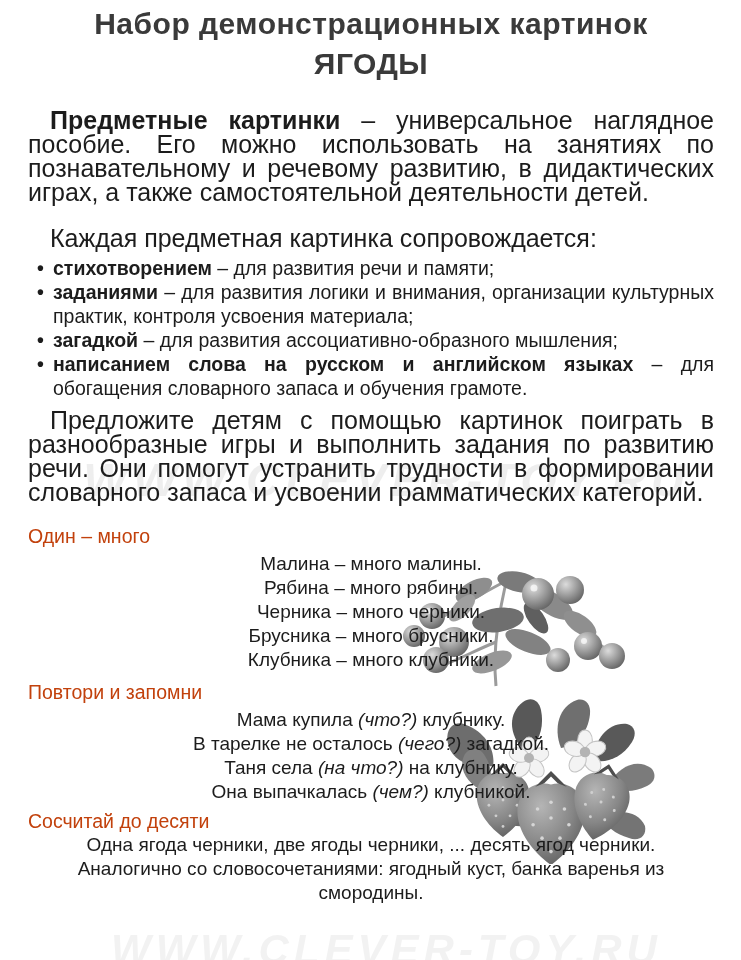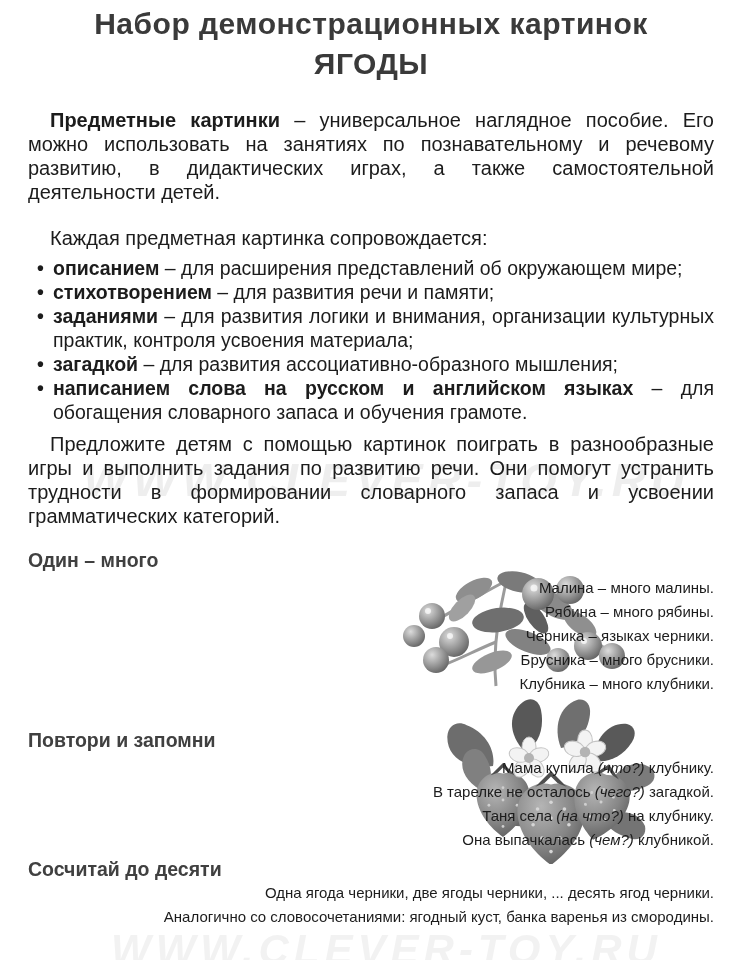--- a/index.html
+++ b/index.html
@@ -13,42 +13,42 @@
   }
   .content{position:relative;z-index:2;padding:0 27px 0 28px;}
   h1{
     margin:4px;
     text-align:center;
     font-size:30px;line-height:40px;
     color:#3a3a3a;font-weight:bold;letter-spacing:0.5px;
   }
   h1 span{display:block;}
   .para{
-    margin:0;font-size:20px;line-height:24px;text-align:justify;
+    margin:0;font-size:25px;line-height:24px;text-align:justify;
   }
   .indent{text-indent:22px;}
   .mt-intro{margin-top:24px;}
   .mt-head{margin-top:22px;}
   .bullets{
     margin:6px 0 0;padding:0 0 0 25px;list-style:none;
     font-size:19.5px;line-height:24px;
   }
   .bullets li{position:relative;text-align:justify;}
   .bullets li::before{
     content:"\2022";position:absolute;left:-16px;top:0;
     font-weight:bold;color:#1c1c1c;
   }
   .mt-suggest{margin-top:8px;}
   h2{
-    margin:0;font-size:19.5px;line-height:24px;font-weight:bold;color:#404040;
+    margin:0;font-size:19.5px;line-height:24px;font-weight:normal;color:#c2410c;
   }
   .h2-one{margin-top:20px;}
-  .h2-repeat{margin-top:32px;}
+  .h2-repeat{margin-top:8px;}
   .h2-count{margin-top:5px;}
-  .line{margin:0;font-size:15px;line-height:24px;text-align:right;}
+  .line{margin:0;font-size:19px;line-height:24px;text-align:center;}
   .sec-gap{height:4px;}
   i.q{font-style:italic;}
   b{font-weight:bold;}
   .watermark{
     position:absolute;left:16px;width:100%;
     text-align:center;z-index:1;
     font-weight:bold;font-style:italic;
     letter-spacing:5px;
     color:rgba(125,125,125,0.13);
     text-shadow:1px 1px 0 rgba(255,255,255,0.9);
@@ -203,35 +203,34 @@
     <h1>
       <span>Набор демонстрационных картинок</span>
       <span>ЯГОДЫ</span>
     </h1>
 
     <p class="para indent mt-intro"><b>Предметные картинки</b><span> – универсальное наглядное пособие. Его можно использовать на занятиях по познавательному и речевому развитию, в дидактических играх, а также самостоятельной деятельности детей.</span></p>
 
     <p class="para indent mt-head">Каждая предметная картинка сопровождается:</p>
 
     <ul class="bullets">
-      <li><b>описанием</b><span> – для расширения представлений об окружающем мире;</span></li>
       <li><b>стихотворением</b><span> – для развития речи и памяти;</span></li>
       <li><b>заданиями</b><span> – для развития логики и внимания, организации культурных практик, контроля усвоения материала;</span></li>
       <li><b>загадкой</b><span> – для развития ассоциативно-образного мышления;</span></li>
       <li><b>написанием слова на русском и английском языках</b><span> – для обогащения словарного запаса и обучения грамоте.</span></li>
     </ul>
 
     <p class="para indent mt-suggest">Предложите детям с помощью картинок поиграть в разнообразные игры и выполнить задания по развитию речи. Они помогут устранить трудности в формировании словарного запаса и усвоении грамматических категорий.</p>
 
     <section>
       <h2 class="h2-one">Один – много</h2>
       <div class="sec-gap"></div>
       <p class="line">Малина – много малины.</p>
       <p class="line">Рябина – много рябины.</p>
-      <p class="line">Черника – языках черники.</p>
+      <p class="line">Черника – много черники.</p>
       <p class="line">Брусника – много брусники.</p>
       <p class="line">Клубника – много клубники.</p>
     </section>
 
     <section>
       <h2 class="h2-repeat">Повтори и запомни</h2>
       <div class="sec-gap"></div>
       <p class="line"><span>Мама купила </span><i class="q">(что?)</i><span> клубнику.</span></p>
       <p class="line"><span>В тарелке не осталось </span><i class="q">(чего?)</i><span> загадкой.</span></p>
       <p class="line"><span>Таня села </span><i class="q">(на что?)</i><span> на клубнику.</span></p>

